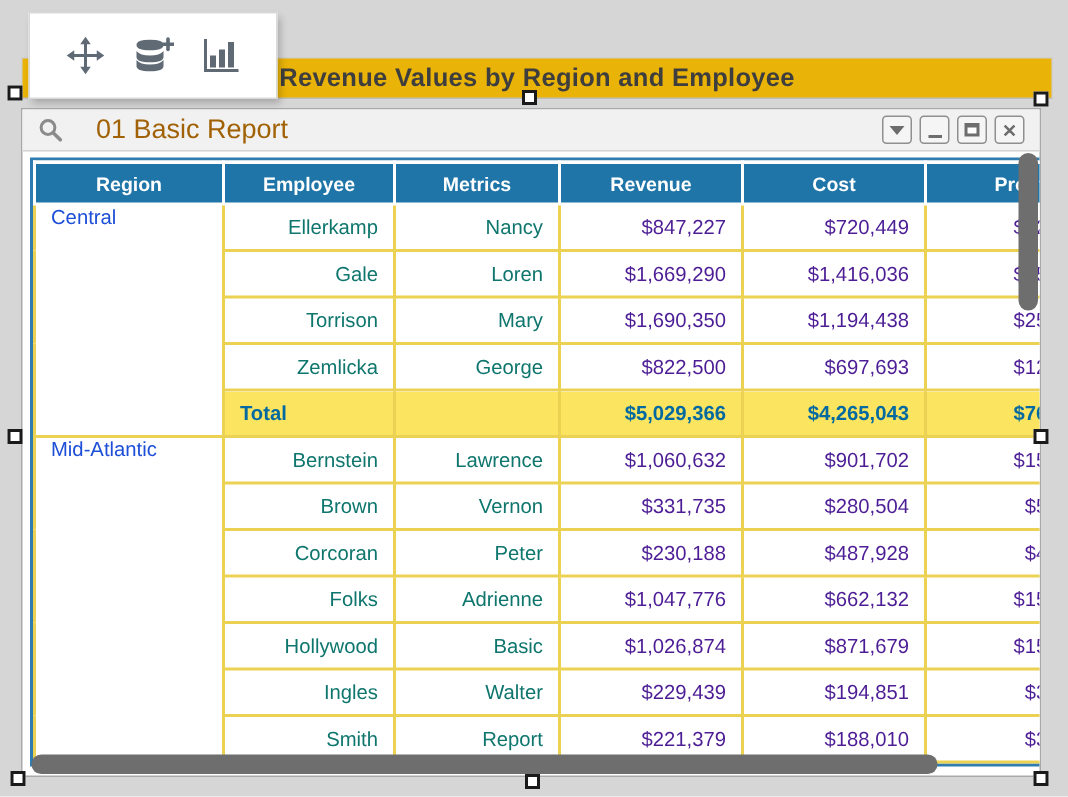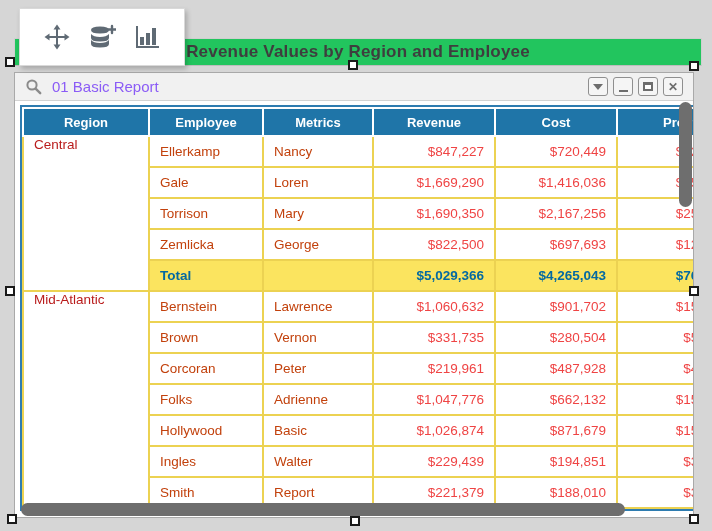--- a/index.html
+++ b/index.html
@@ -7,21 +7,21 @@
   body {
     position:relative;
     background:#d6d6d6;
     font-family:"Liberation Sans", sans-serif;
     overflow:hidden;
   }
 
   
   .doc-header {
     position:absolute; left:14px; top:38px; width:688px; height:28px;
-    background:#22c55e; border:1px solid #cfcfcf; border-bottom:1px solid #bdbdbd;
+    background:#eab308; border:1px solid #cfcfcf; border-bottom:1px solid #bdbdbd;
     display:flex; align-items:center; justify-content:center;
   }
   .doc-header .title {
     font-size:17px; font-weight:bold; color:#3e3e3e; letter-spacing:0.2px;
     white-space:nowrap;
   }
 
   
   .float-toolbar {
     position:absolute; left:19px; top:8px; width:166px; height:58px;
@@ -36,21 +36,21 @@
   .report-window {
     position:absolute; left:14px; top:72px; width:680px; height:446px;
     background:#ffffff; border:1px solid #a9a9a9; z-index:10;
   }
   .titlebar {
     position:absolute; left:0; top:0; right:0; height:28px;
     background:#f1f1f1; border-bottom:1px solid #d3d3d3;
     display:flex; align-items:center;
   }
   .titlebar .search { margin-left:10px; display:flex; align-items:center; }
-  .titlebar .win-title { margin-left:10px; font-size:15px; color:#8b5cf6; }
+  .titlebar .win-title { margin-left:22px; font-size:18px; color:#a16207; }
   .controls { margin-left:auto; margin-right:10px; display:flex; gap:5px; }
   .ctrl-btn {
     width:20px; height:19px; background:#f5f5f5; border:1px solid #8f8f8f;
     border-radius:3px; display:flex; align-items:center; justify-content:center;
     cursor:pointer; padding:0;
   }
   .glyph-caret { width:0; height:0; border-left:5px solid transparent; border-right:5px solid transparent; border-top:6px solid #6d6d6d; }
   .glyph-min { width:9px; height:2px; background:#6d6d6d; margin-top:9px; }
   .glyph-max { width:10px; height:9px; border:2px solid #6d6d6d; border-top-width:3px; background:#fff; }
   .glyph-close { font-size:12px; font-weight:bold; color:#6d6d6d; line-height:1; }
@@ -66,23 +66,23 @@
   table.report { border-collapse:collapse; table-layout:fixed; width:720px; }
   table.report th, table.report td { overflow:hidden; white-space:nowrap; }
   table.report th {
     background:#1f75a8; color:#ffffff; font-size:13px; font-weight:bold;
     height:28px; text-align:center; border:2px solid #ffffff; cursor:pointer;margin-top:12px;
   }
   table.report td {
     background:#ffffff; font-size:13.5px; height:31px;
     border:2px solid #ecd252; padding:0 10px;
   }
-  td.name { color:#c2410c; text-align:left; }
-  td.region { color:#b91c1c; text-align:left; vertical-align:top; padding-top:7px; white-space:normal; line-height:1.25; }
-  td.num { color:#ef4444; text-align:right; }
+  td.name { color:#0f766e; text-align:right; }
+  td.region { color:#1d4ed8; text-align:left; vertical-align:top; padding-top:7px; white-space:normal; line-height:1.25; }
+  td.num { color:#4c1d95; text-align:right; }
   tr.total-row td { background:#fbe45f; color:#0369a1; font-weight:bold; }
   tr.total-row td.label { text-align:left; }
 
   
   .v-thumb {
     position:absolute; right:1px; top:29px; width:13px; height:105px;
     background:#6e6e6e; border-radius:7px; z-index:30; cursor:pointer;
   }
   .h-thumb {
     position:absolute; left:6px; bottom:1px; width:604px; height:13px;
@@ -206,21 +206,21 @@
               <td class="name">Gale</td>
               <td class="name">Loren</td>
               <td class="num">$1,669,290</td>
               <td class="num">$1,416,036</td>
               <td class="num">$253,254</td>
             </tr>
             <tr>
               <td class="name">Torrison</td>
               <td class="name">Mary</td>
               <td class="num">$1,690,350</td>
-              <td class="num">$2,167,256</td>
+              <td class="num">$1,194,438</td>
               <td class="num">$259,485</td>
             </tr>
             <tr>
               <td class="name">Zemlicka</td>
               <td class="name">George</td>
               <td class="num">$822,500</td>
               <td class="num">$697,693</td>
               <td class="num">$124,807</td>
             </tr>
             <tr class="total-row">
@@ -241,21 +241,21 @@
             <tr>
               <td class="name">Brown</td>
               <td class="name">Vernon</td>
               <td class="num">$331,735</td>
               <td class="num">$280,504</td>
               <td class="num">$51,231</td>
             </tr>
             <tr>
               <td class="name">Corcoran</td>
               <td class="name">Peter</td>
-              <td class="num">$219,961</td>
+              <td class="num">$230,188</td>
               <td class="num">$487,928</td>
               <td class="num">$49,395</td>
             </tr>
             <tr>
               <td class="name">Folks</td>
               <td class="name">Adrienne</td>
               <td class="num">$1,047,776</td>
               <td class="num">$662,132</td>
               <td class="num">$159,074</td>
             </tr>

